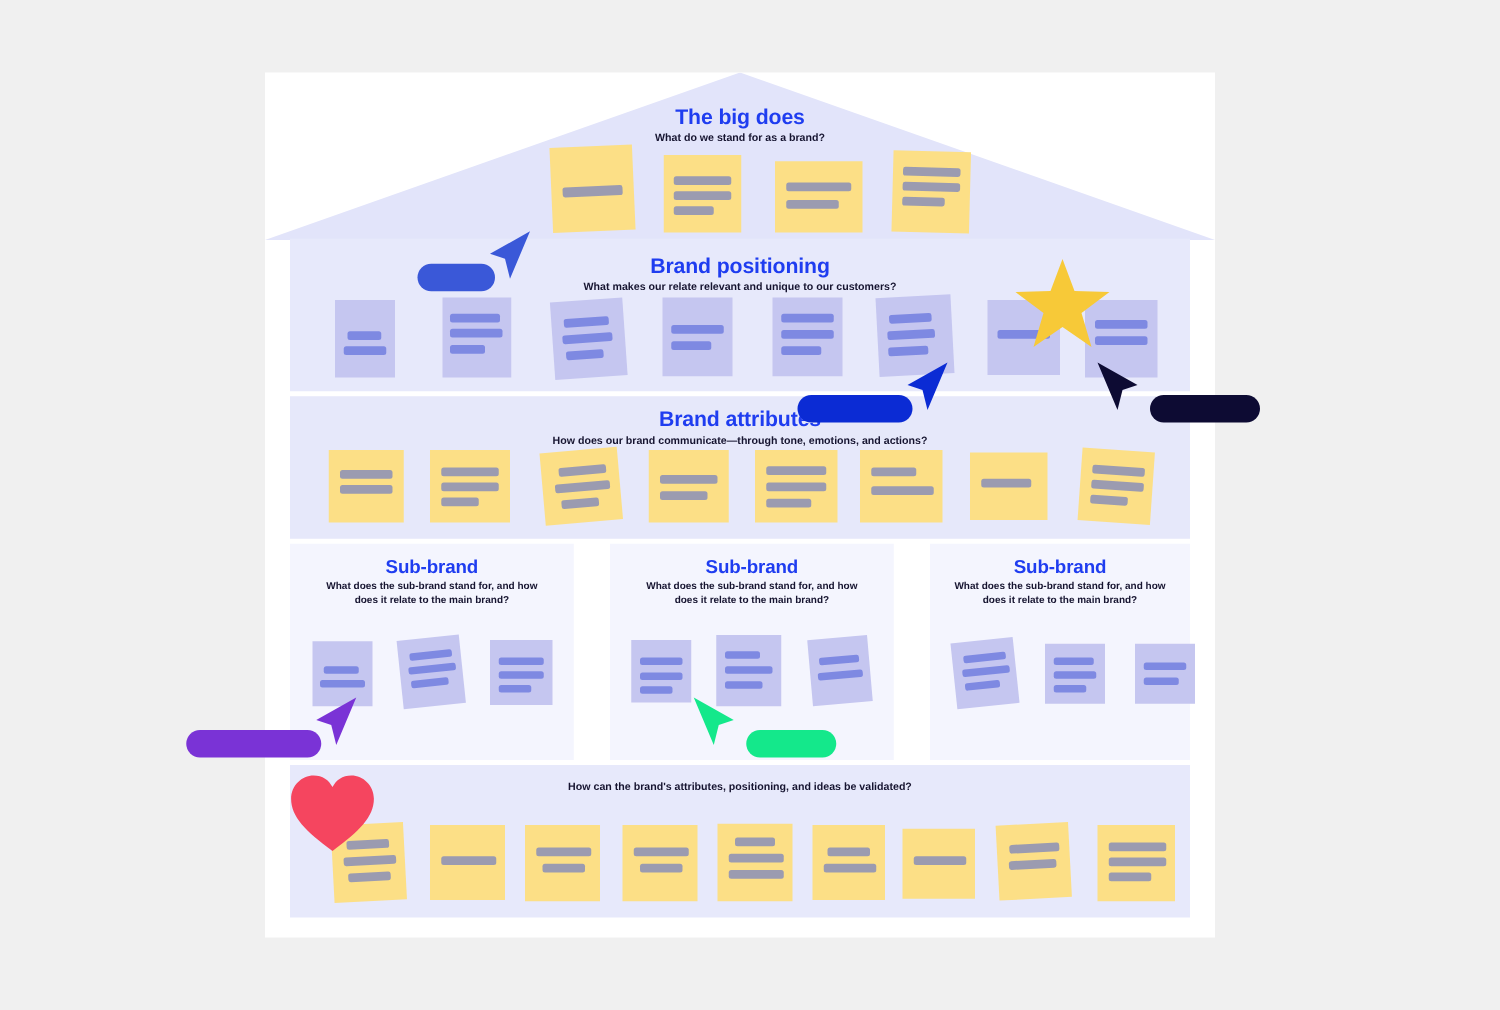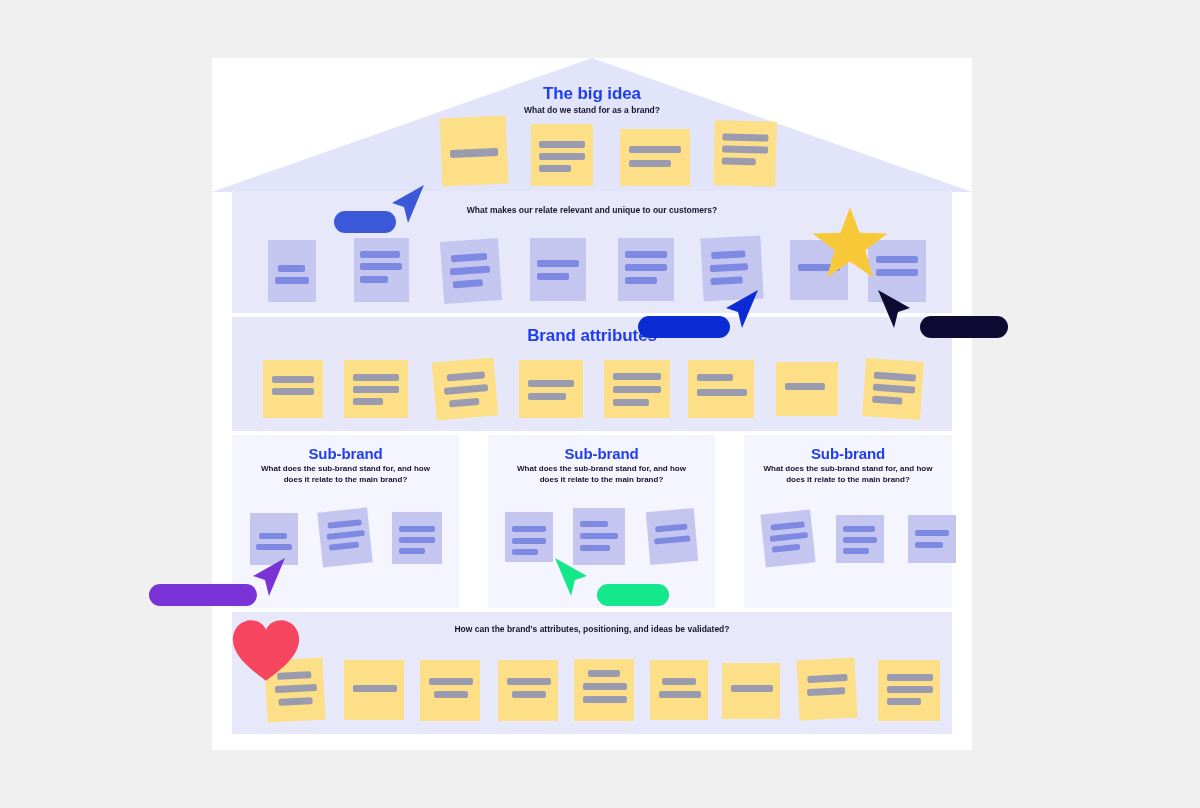--- a/index.html
+++ b/index.html
@@ -66,34 +66,36 @@
 </style>
 </head>
 <body>
 
 <div class="board">
   <div class="roof"></div>
 </div>
 
 <div style="position:absolute;left:232px;top:84px;width:720px;">
   <div class="band-head">
-    <div class="band-title">The big idea</div>
+    <div class="band-title">The big does</div>
     <div class="band-sub">What do we stand for as a brand?</div>
   </div>
 </div>
 
 <div class="band sec-positioning" style="position:absolute;left:232px;top:191px;">
   <div class="band-head" style="padding-top:12px;">
+    <div class="band-title">Brand positioning</div>
     <div class="band-sub">What makes our relate relevant and unique to our customers?</div>
   </div>
 </div>
 
 <div class="band sec-attributes" style="position:absolute;left:232px;top:317px;">
   <div class="band-head" style="padding-top:9px;">
     <div class="band-title">Brand attributes</div>
+    <div class="band-sub">How does our brand communicate—through tone, emotions, and actions?</div>
   </div>
 </div>
 
 <div class="band sec-subbrands" style="position:absolute;left:232px;top:435px;">
   <div class="subcol c1">
     <div class="band-head" style="padding-top:10px;">
       <div class="band-title sub-title">Sub-brand</div>
       <div class="band-sub sub-sub">What does the sub-brand stand for, and how</div>
       <div class="band-sub sub-sub" style="margin-top:0;">does it relate to the main brand?</div>
     </div>

